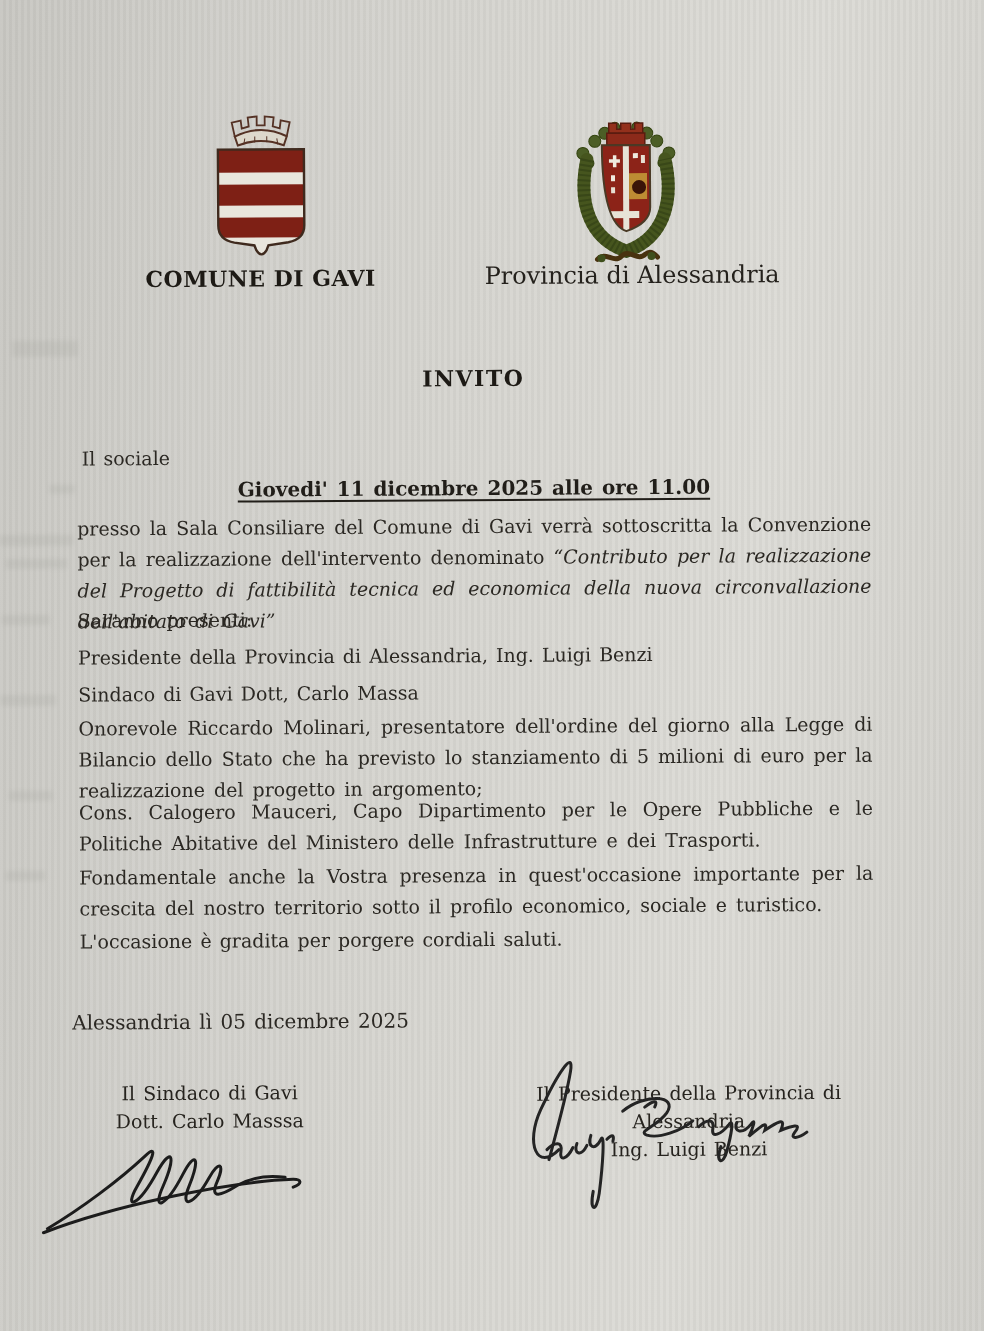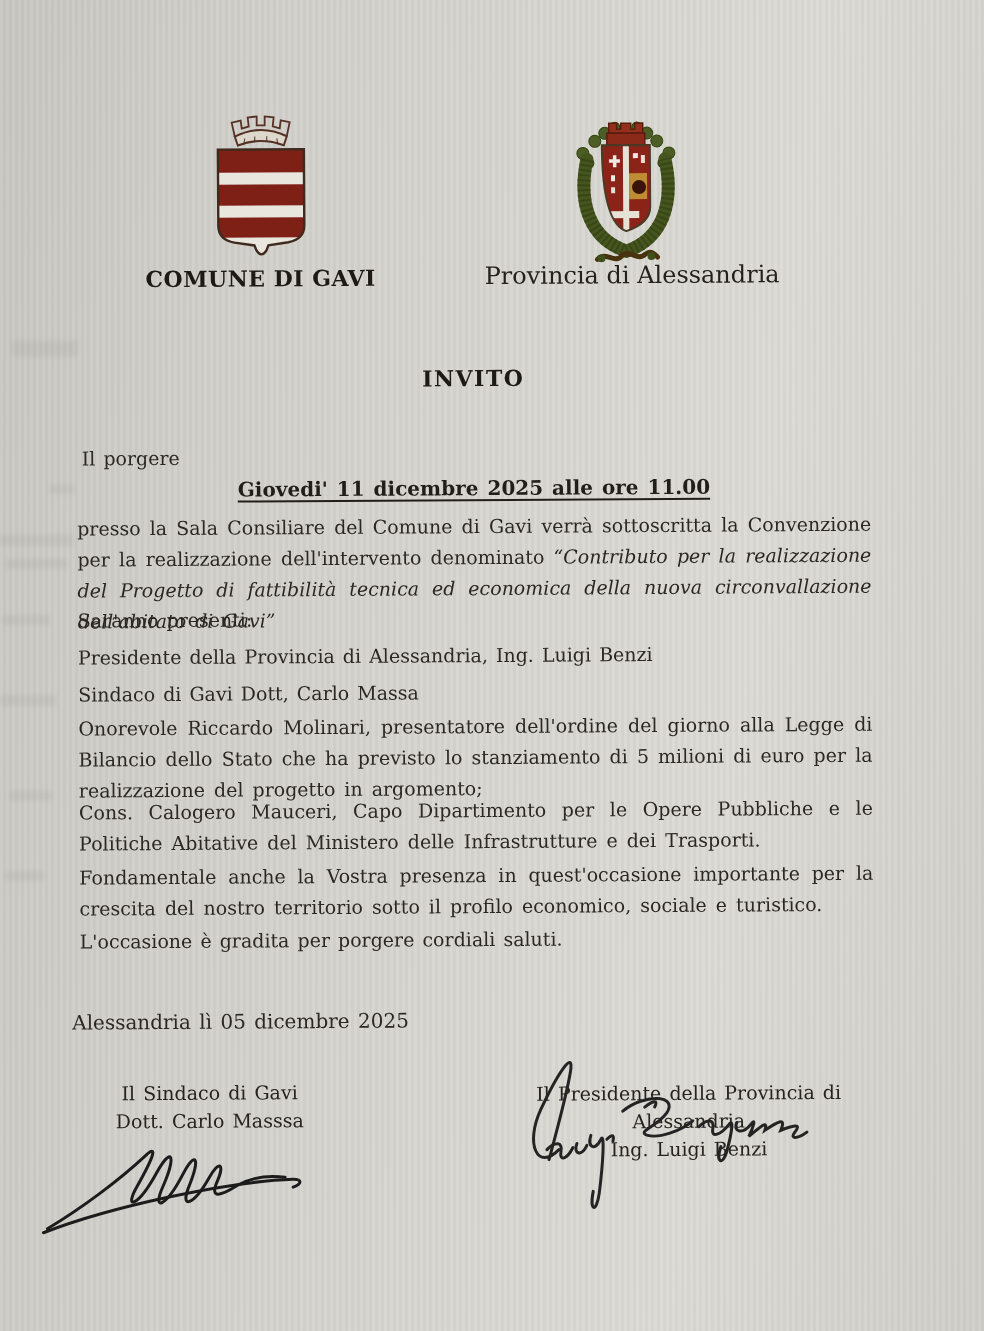--- a/index.html
+++ b/index.html
@@ -146,21 +146,21 @@
       <path d="M34,148 C42,139 50,153 58,145 C66,137 74,151 82,143 C88,138 92,144 94,146" fill="none" stroke="#48320f" stroke-width="5" stroke-linecap="round"></path>
       <circle cx="38" cy="147" r="4" fill="#3f4f1c"></circle>
         <circle cx="88" cy="145" r="4" fill="#3f4f1c"></circle>
     </svg>
 
     <div class="abs org-name-left">COMUNE DI GAVI</div>
     <div class="abs org-name-right">Provincia di Alessandria</div>
 
     <div class="abs title">INVITO</div>
 
-    <div class="abs body-line intro">Il porgere</div>
+    <div class="abs body-line intro">Il sociale</div>
 
     <div class="abs date-line">Giovedi' 11 dicembre 2025 alle ore 11.00</div>
 
     <div class="abs para" style="top:511px;"><span>presso la Sala Consiliare del Comune di Gavi verrà sottoscritta la Convenzione per la realizzazione dell'intervento denominato </span><span class="quoted">“Contributo per la realizzazione del Progetto di fattibilità tecnica ed economica della nuova circonvallazione dell'abitato di Gavi”</span></div>
 
     <div class="abs body-line" style="left:78px;top:603px;">Saranno presenti:</div>
     <div class="abs body-line" style="left:78px;top:640px;">Presidente della Provincia di Alessandria, Ing. Luigi Benzi</div>
     <div class="abs body-line" style="left:78px;top:677px;">Sindaco di Gavi Dott, Carlo Massa</div>
     <div class="abs para" style="top:711px;">Onorevole Riccardo Molinari, presentatore dell'ordine del giorno alla Legge di Bilancio dello Stato che ha previsto lo stanziamento di 5 milioni di euro per la realizzazione del progetto in argomento;</div>
     <div class="abs para" style="top:795px;">Cons. Calogero Mauceri, Capo Dipartimento per le Opere Pubbliche e le Politiche Abitative del Ministero delle Infrastrutture e dei Trasporti.</div>

